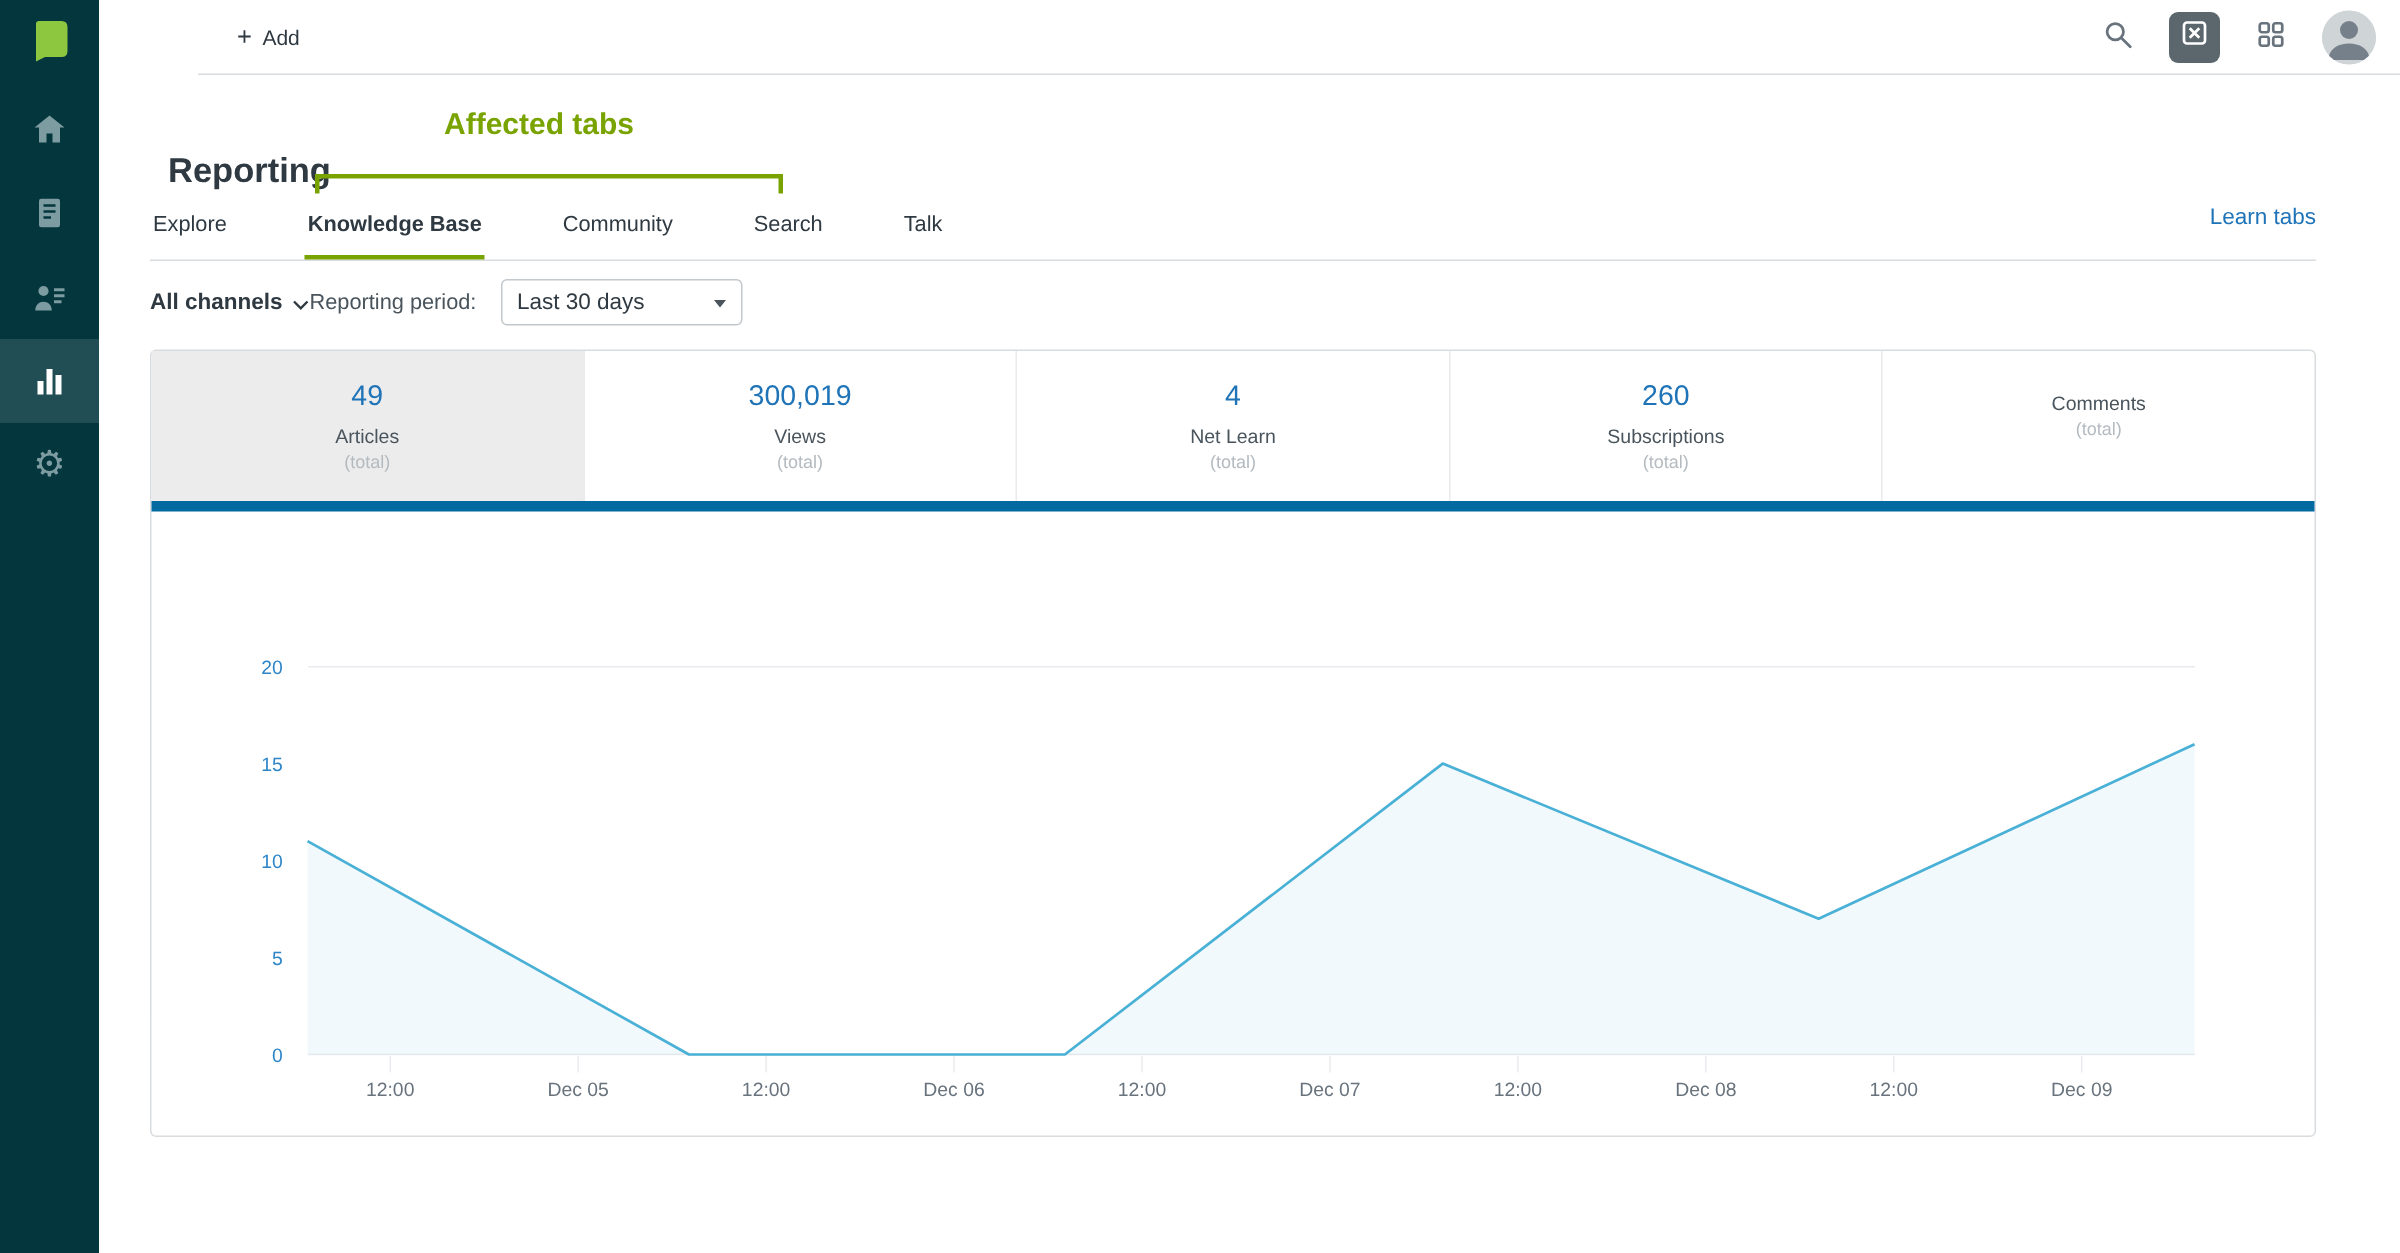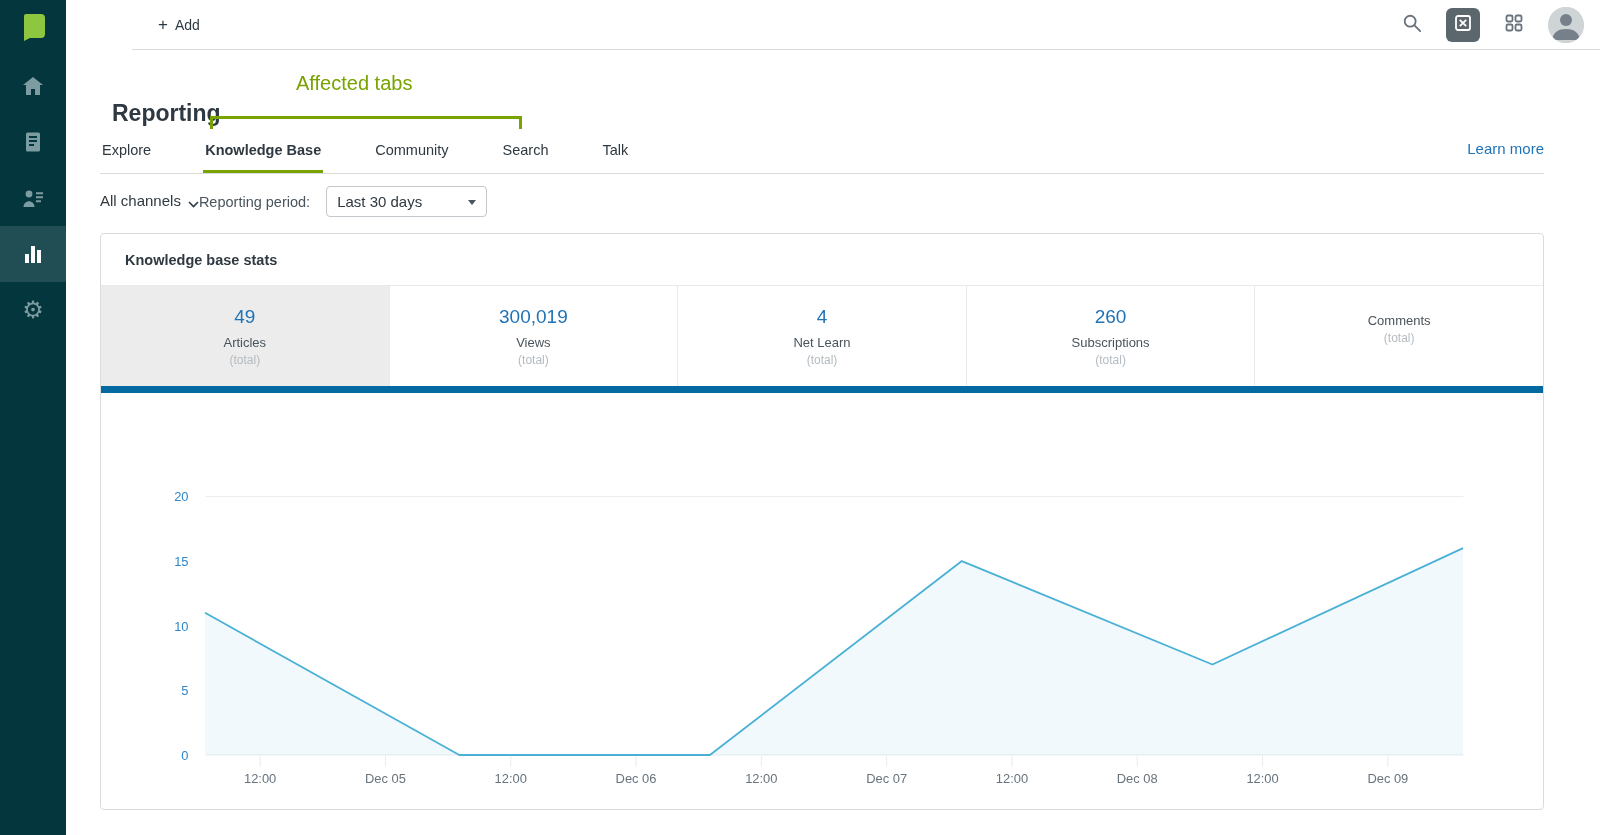--- a/index.html
+++ b/index.html
@@ -31,34 +31,34 @@
   .add-plus{font-size:17px;line-height:1;font-weight:400;}
   .topbar-right{display:flex;align-items:center;gap:24px;}
   .icon-btn{background:none;border:none;padding:0;cursor:pointer;display:flex;align-items:center;}
   .app-tile{width:34px;height:34px;border-radius:6px;background:#5b666d;display:flex;align-items:center;justify-content:center;cursor:pointer;}
   .avatar{width:36px;height:36px;border-radius:50%;overflow:hidden;cursor:pointer;background:#cfd4d7;}
   
   .main{margin-left:66px;}
   .content{padding:22px 56px 0 34px;position:relative;}
   .page-head{position:relative;height:64px;}
   .page-title{position:absolute;left:0;top:16px;margin:12px;font-size:23px;font-weight:700;color:#2f3941;}
-  .annotation-label{position:absolute;left:196px;top:0;font-size:20px;font-weight:400;color:var(--green);}
+  .annotation-label{position:absolute;left:196px;top:0;font-size:20px;font-weight:700;color:var(--green);}
   .annotation-bracket{position:absolute;left:110px;top:44px;width:312px;height:13px;
     border:3px solid var(--green);border-bottom:none;}
   
-  .tabs-row{display:flex;align-items:center;border-bottom:1px solid #d8dcde;}
+  .tabs-row{display:flex;align-items:flex-start;border-bottom:1px solid #d8dcde;}
   .tabs{display:flex;}
   .tab{margin-right:50px;padding:6px 2px 12px;font-size:14.5px;color:#2f3941;cursor:pointer;
     border-bottom:3px solid transparent;}
   .tab.active{font-weight:700;border-bottom-color:var(--green);}
   .learn-more{margin-left:auto;color:var(--blue);font-size:15px;text-decoration:none;
     padding-bottom:12px;cursor:pointer;}
   
   .filters{display:flex;align-items:center;margin-top:12px;height:31px;}
-  .channels{display:flex;gap:7px;font-size:15px;font-weight:400;color:#2f3941;cursor:pointer;}
+  .channels{display:flex;align-items:center;gap:7px;font-size:15px;font-weight:700;color:#2f3941;cursor:pointer;}
   .chev{margin-top:2px;}
   .period-label{font-size:14.5px;color:#49545c;}
   .select{margin-left:16px;width:161px;height:31px;border:1px solid #c2c8cc;border-radius:4px;
     background:#fff;display:flex;align-items:center;padding:0 28px 0 10px;font-size:15px;color:#2f3941;
     position:relative;cursor:pointer;}
   .select-arrow{position:absolute;right:10px;top:13px;width:0;height:0;
     border-left:4.5px solid transparent;border-right:4.5px solid transparent;border-top:5.5px solid #49545c;}
   
   .card{margin-top:16px;border:1px solid #d8dcde;border-radius:4px;background:#fff;}
   .card-head{padding:18px 24px 17px;font-size:14.5px;font-weight:700;color:#2f3941;
@@ -174,41 +174,40 @@
     </div>
 
     <div class="tabs-row">
       <div class="tabs">
           <div class="tab">Explore</div>
           <div class="tab active">Knowledge Base</div>
           <div class="tab">Community</div>
           <div class="tab">Search</div>
           <div class="tab">Talk</div>
         </div>
-      <a class="learn-more">Learn more</a>
+      <a class="learn-more">Learn tabs</a>
     </div>
 
     <div class="filters">
       <div class="channels">
         <span>All channels</span>
         <span class="chev">
           <svg width="11" height="7" viewBox="0 0 11 7" fill="none" stroke="#2f3941" stroke-width="1.6">
               <path d="M1 1l4.5 4.5L10 1"></path>
             </svg>
         </span>
       </div>
       <span class="period-label">Reporting period:</span>
       <div class="select">
         <span>Last 30 days</span>
         <span class="select-arrow"></span>
       </div>
     </div>
 
     <div class="card">
-      <div class="card-head">Knowledge base stats</div>
       <div class="stats">
           <div class="stat selected">
             <div class="stat-value">49</div>
             <div class="stat-label">Articles</div>
             <div class="stat-sub">(total)</div>
           </div>
           <div class="stat">
             <div class="stat-value">300,019</div>
             <div class="stat-label">Views</div>
             <div class="stat-sub">(total)</div>

